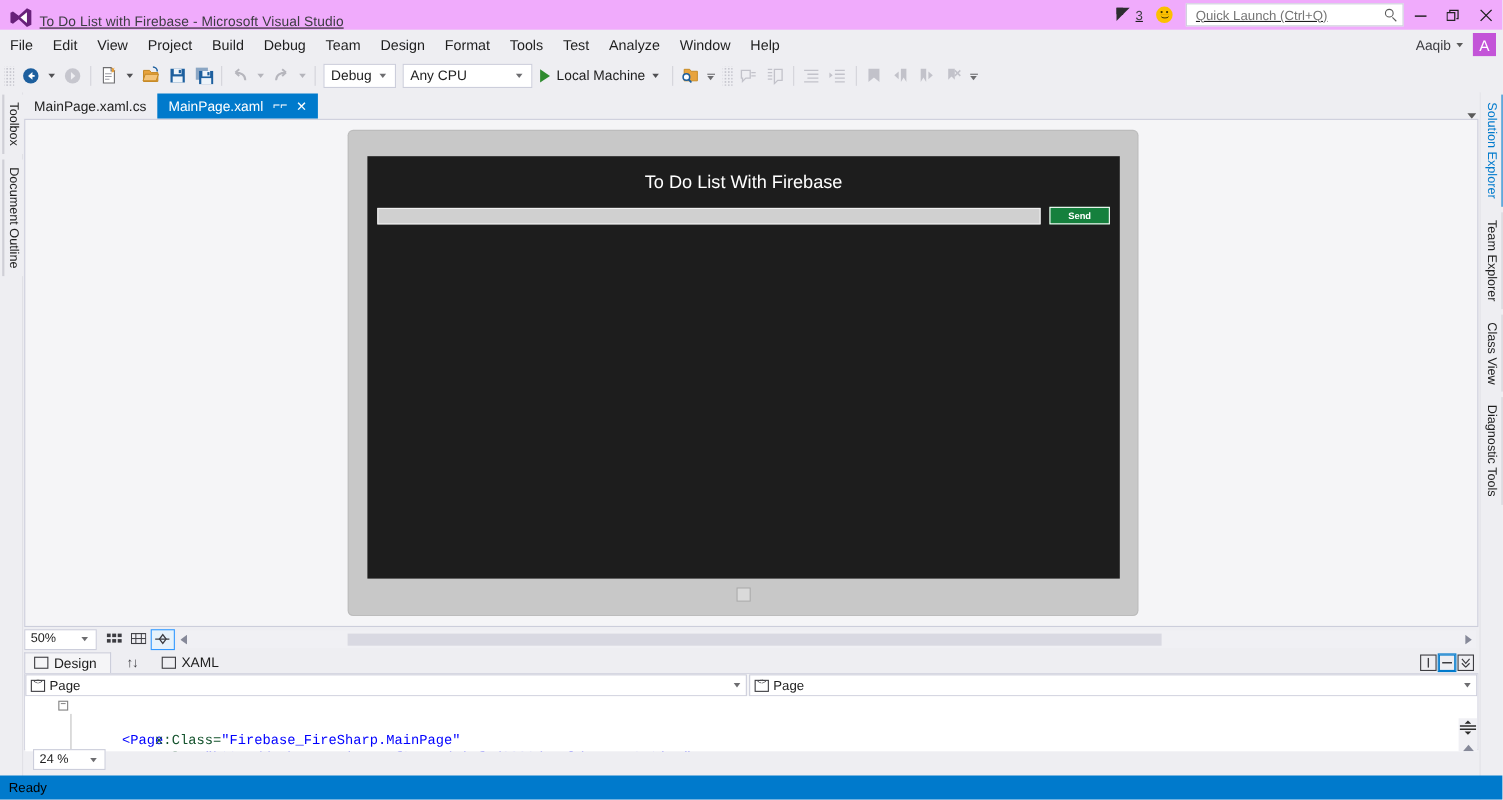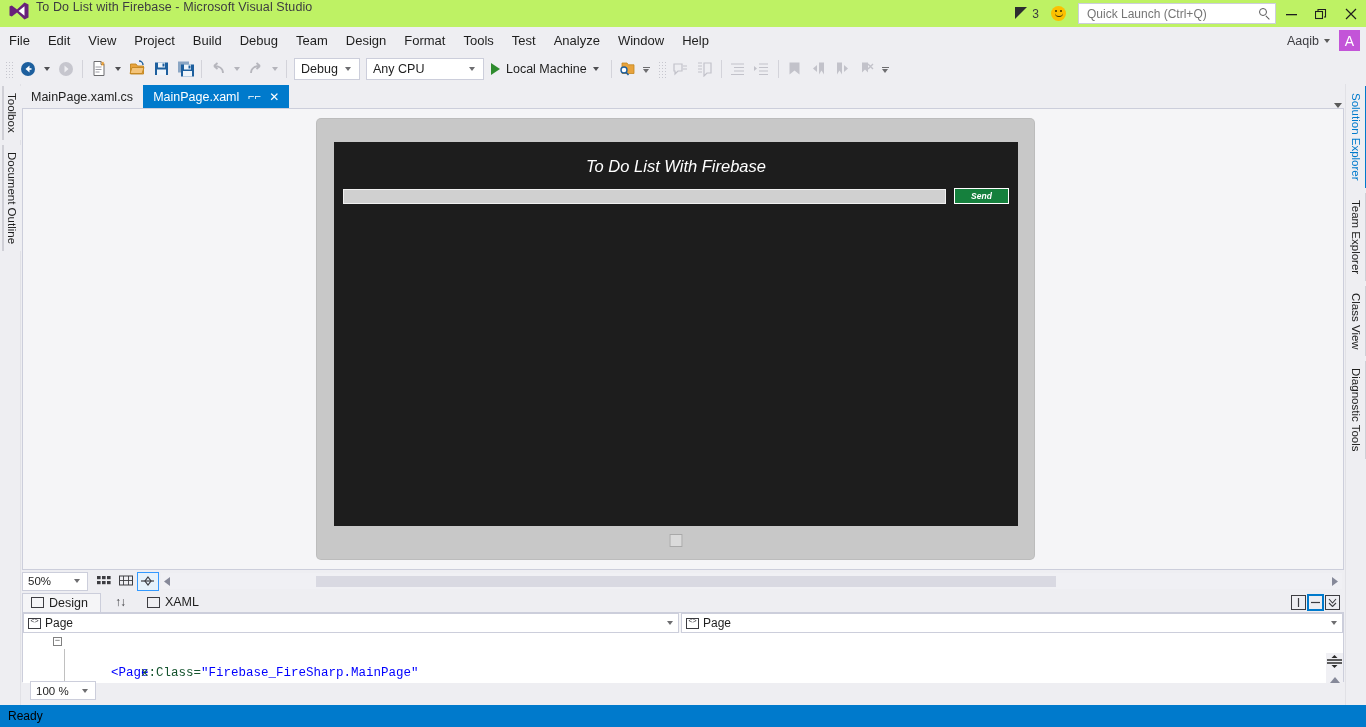--- a/index.html
+++ b/index.html
@@ -11,22 +11,22 @@
     font-size: 12px;
     color: #1e1e1e;
     background: #eeeef2;
     -webkit-font-smoothing: antialiased;
   }
   #app { position: relative; width: 1366px; height: 727px; background: #eeeef2; }
 
   
   .titlebar {
     position: absolute; left: 0; top: 0; width: 1366px; height: 27px;
-    background: #bef264;
-    display: flex; align-items: flex-start;
+    background: #f0abfc;
+    display: flex; align-items: flex-end; text-decoration: underline;
   }
   .vs-logo { width: 22px; height: 22px; margin-left: 8px; margin-right: 6px; position: relative; flex: none; }
   .title-text { font-size: 12.5px; color: #3c3c41; letter-spacing: .1px; }
   .tb-right { margin-left: auto; display: flex; align-items: center; height: 27px; }
   .warn-box { display: flex; align-items: center; margin-right: 12px; font-size: 12px; color: #3c3c41; }
   .warn-flag { width: 0; height: 0; border-left: 6px solid #2d2d30; border-right: 6px solid transparent;
                border-top: 6px solid #2d2d30; border-bottom: 6px solid transparent; margin-right: 5px;
                transform: translateY(-1px); }
   .smiley { width: 15px; height: 15px; border-radius: 50%; background: #fcc000; margin-right: 12px;
             position: relative; flex: none; }
@@ -99,21 +99,21 @@
   .dtab .xc { margin-left: 8px; font-size: 12px; line-height: 1; }
   .tab-scroll { margin-left: auto; display: flex; align-items: center; padding-right: 3px; }
   .tab-caret { width: 0; height: 0; border-left: 4px solid transparent; border-right: 4px solid transparent;
                border-top: 5px solid #5a5a5a; }
 
   
   .designer { position: absolute; left: 22px; top: 108px; right: 22px; height: 462px;
               background: #f5f5f7; border: 1px solid #cccedb; overflow: hidden; }
   .device { position: absolute; left: 294px; top: 10px; width: 717px; height: 440px;
             background: #c8c8c8; border-radius: 4px; box-shadow: 0 0 0 1px #bcbcbc; }
-  .screen { position: absolute; left: 17px; top: 23px; width: 684px; height: 384px; background: #1d1d1d; font-style: italic; }
+  .screen { position: absolute; left: 17px; top: 23px; width: 684px; height: 384px; background: #1d1d1d; }
   .app-title { text-align: center; color: #fff; font-size: 16.5px; padding-top: 15px; font-weight: 400; }
   .app-row { display: flex; align-items: center; padding: 12px 9px 0 9px; }
   .app-input { flex: 1; height: 15px; background: #d0d0d0; border: 1px solid #f0f0f0; }
   .app-send { width: 55px; height: 16px; margin-left: 8px; background: #15803d; border: 1.4px solid #fff;
               color: #fff; font-size: 8.5px; font-weight: bold; display: flex; align-items: center;
               justify-content: center; }
   .device-home { position: absolute; left: 50%; transform: translateX(-50%); bottom: 12px;
                  width: 13px; height: 13px; border: 1.6px solid #a8a8a8; background: #dadada; }
 
   
@@ -561,21 +561,21 @@
           </svg>
         </div>
         <div class="sc-up"></div>
         <div class="sc-line"></div>
 
       </div>
     </div>
   </div>
 
   <div class="botzoom">
-    <span class="zv">100 %</span>
+    <span class="zv">24 %</span>
     <span class="zc" style="width:0;height:0;border-left:3.5px solid transparent;border-right:3.5px solid transparent;border-top:4px solid #6d6d70;margin:0 5px;"></span>
   </div>
 
   <div class="statusbar">
     <span class="st">Ready</span>
   </div>
 
 </div>
 
 </body></html>

